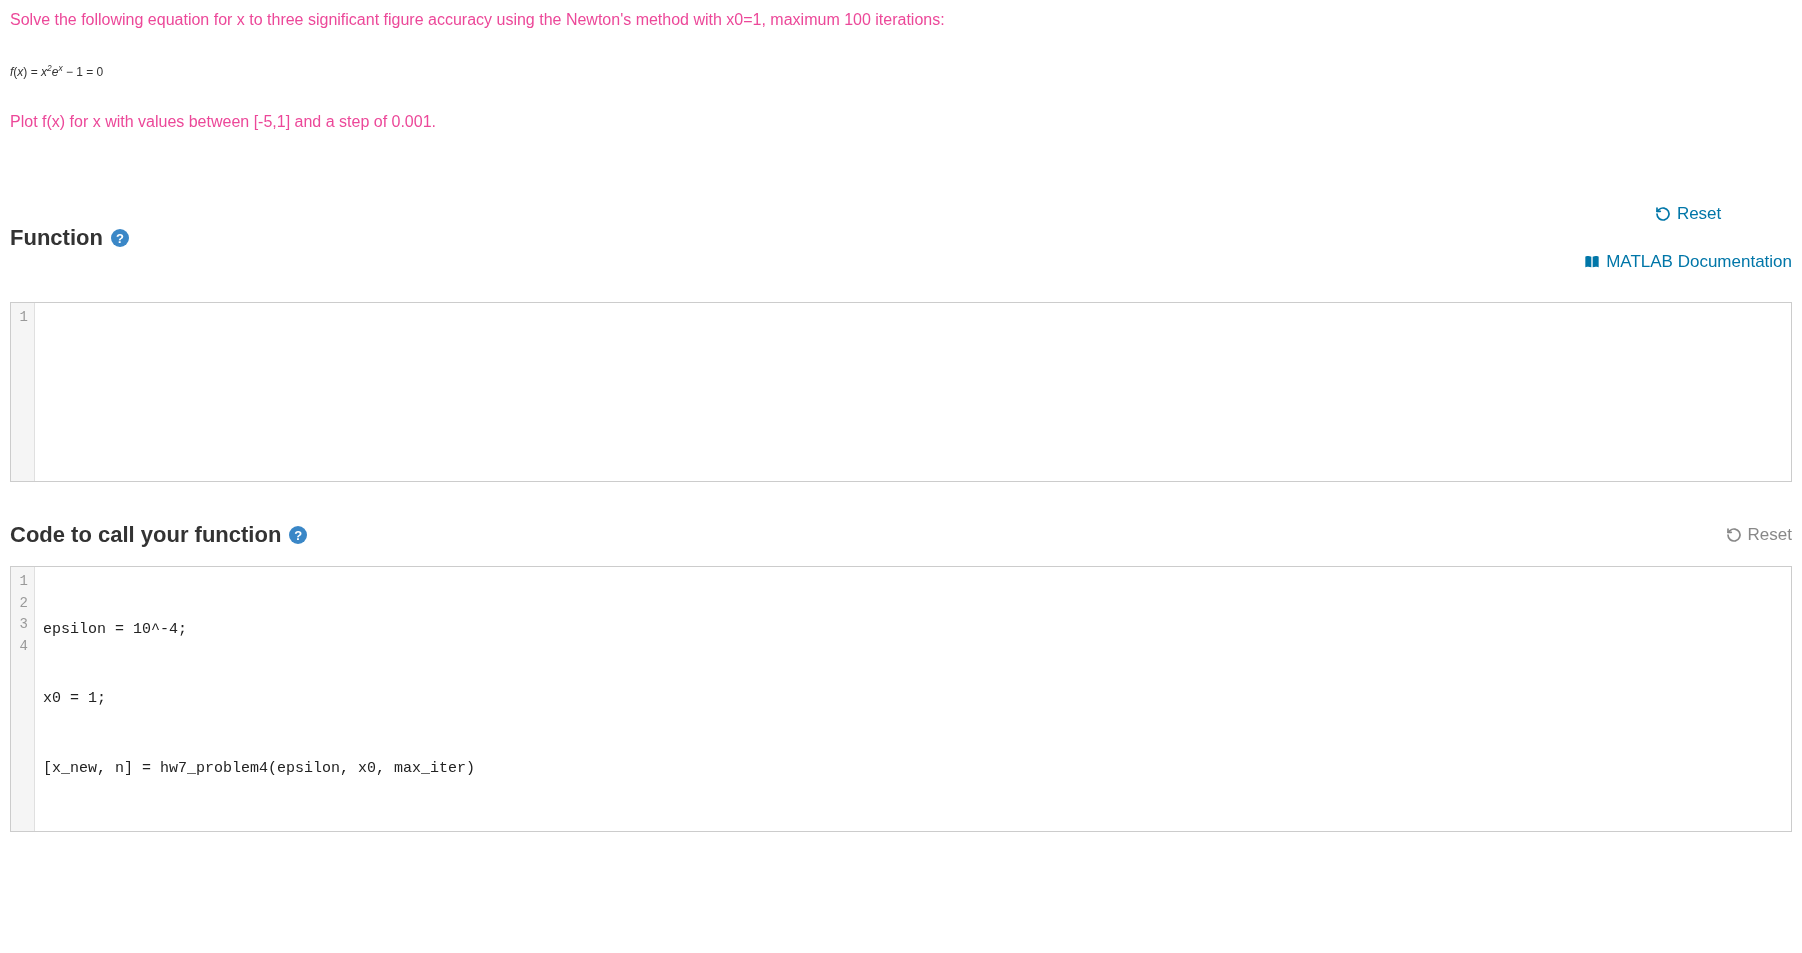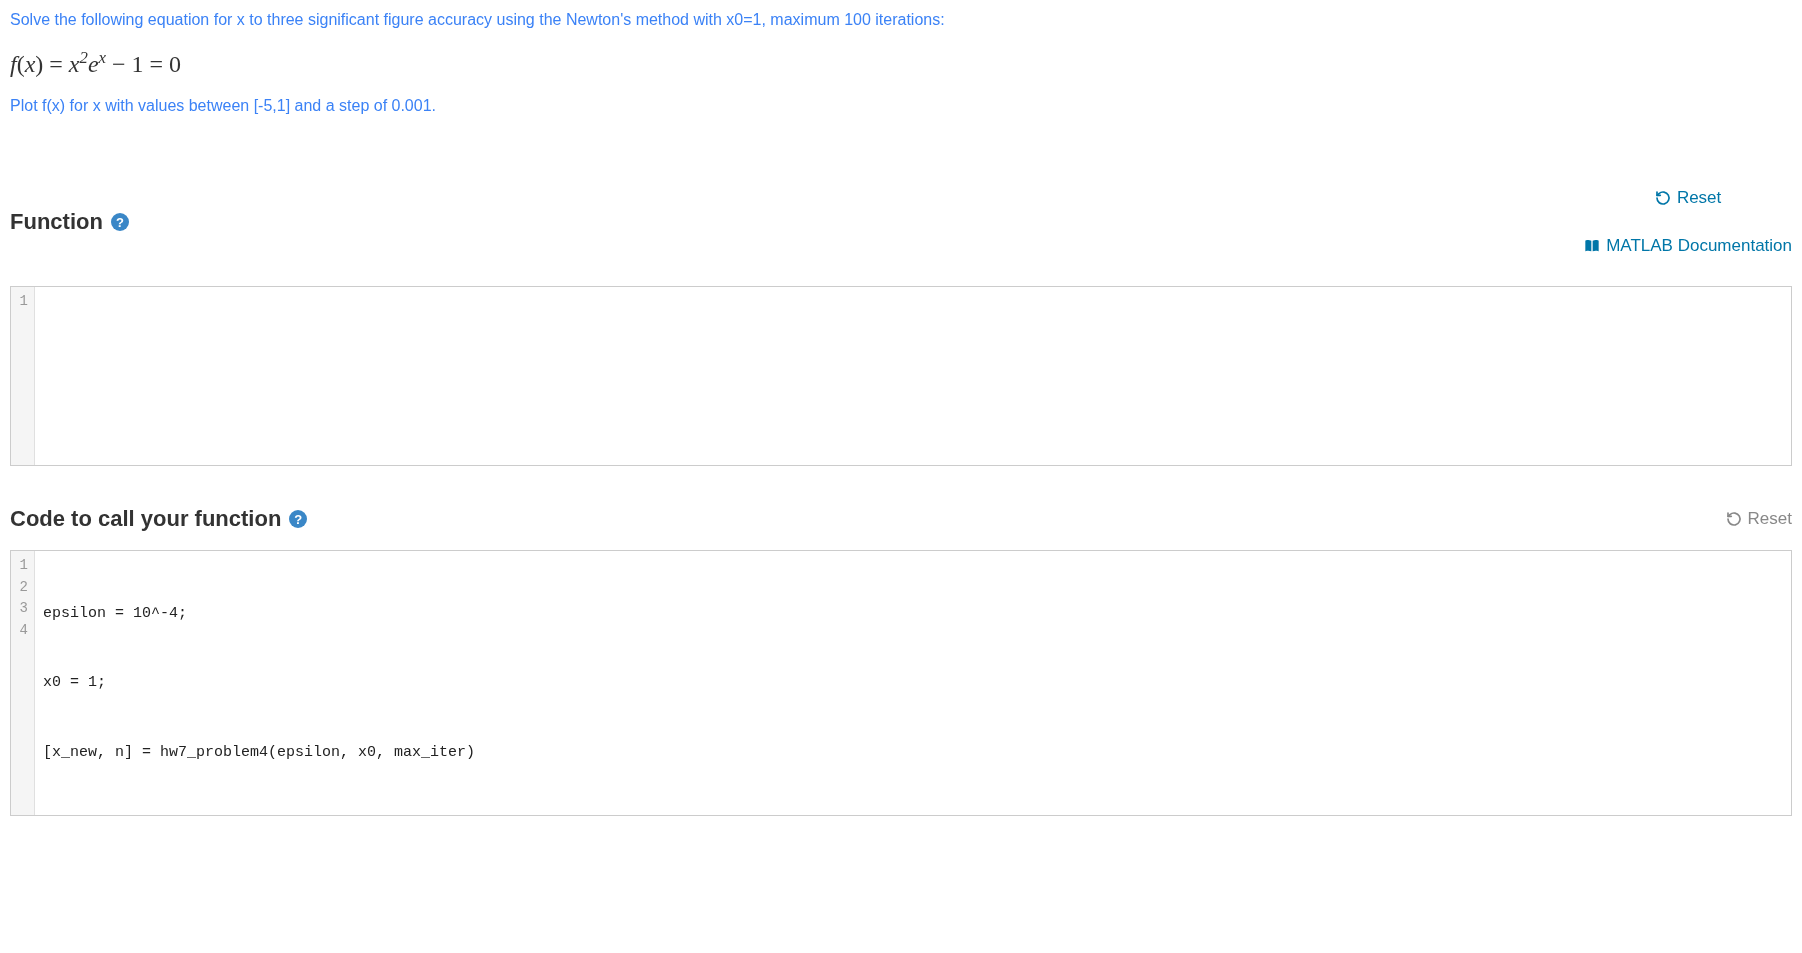--- a/index.html
+++ b/index.html
@@ -11,27 +11,27 @@
       font-family: Arial, Helvetica, sans-serif;
       font-size: 16px;
       color: #333;
       background: #fff;
       padding: 8px 10px;
     }
     .problem-text {
       font-size: 16px;
       line-height: 1.5;
       margin-bottom: 14px;
-      color: #3b82f6;
+      color: #ec4899;
     }
     .equation {
-      font-family: Liberation Serif, serif;
+      font-family: Liberation Sans, sans-serif;
       font-style: italic;
-      font-size: 24px;
-      margin: 16px 0;
+      font-size: 12px;
+      margin: 31px 0;
     }
     .equation .sup {
       font-size: 0.7em;
       vertical-align: super;
       font-style: italic;
     }
     .section-header {
       display: flex;
       justify-content: space-between;
       align-items: center;

